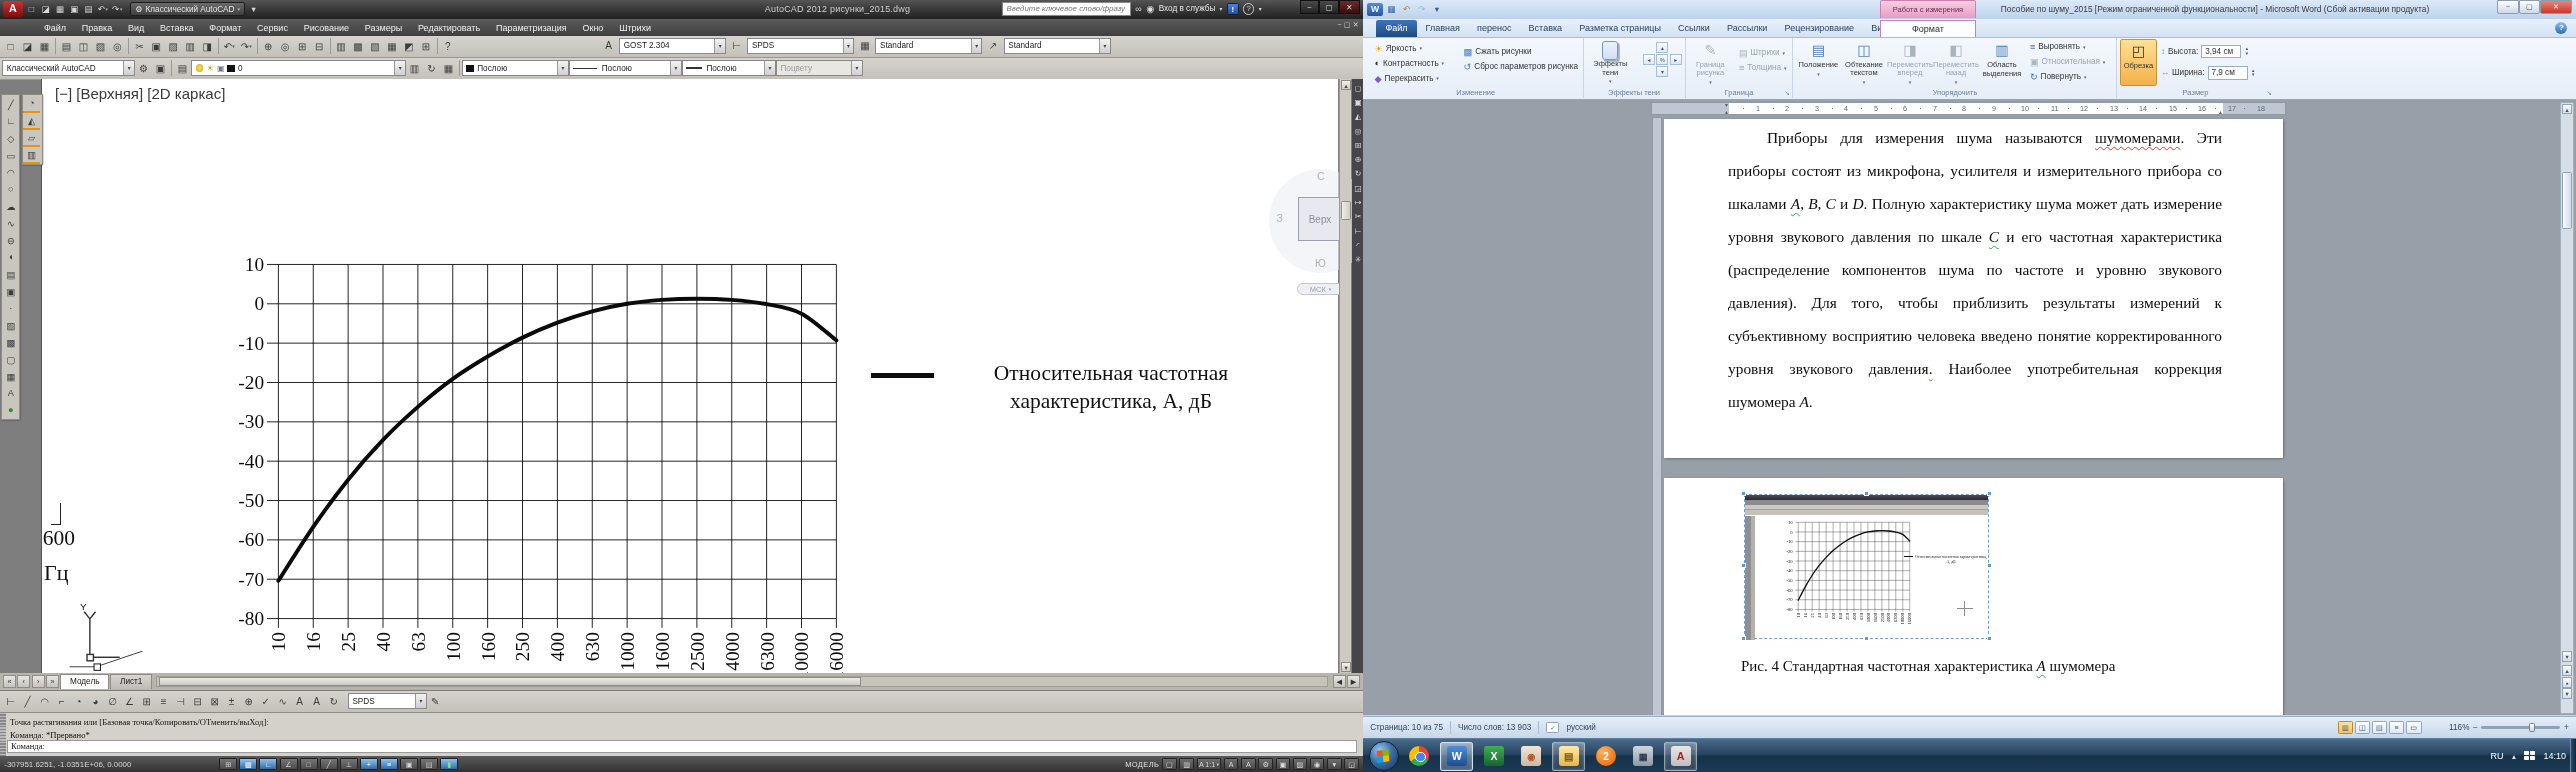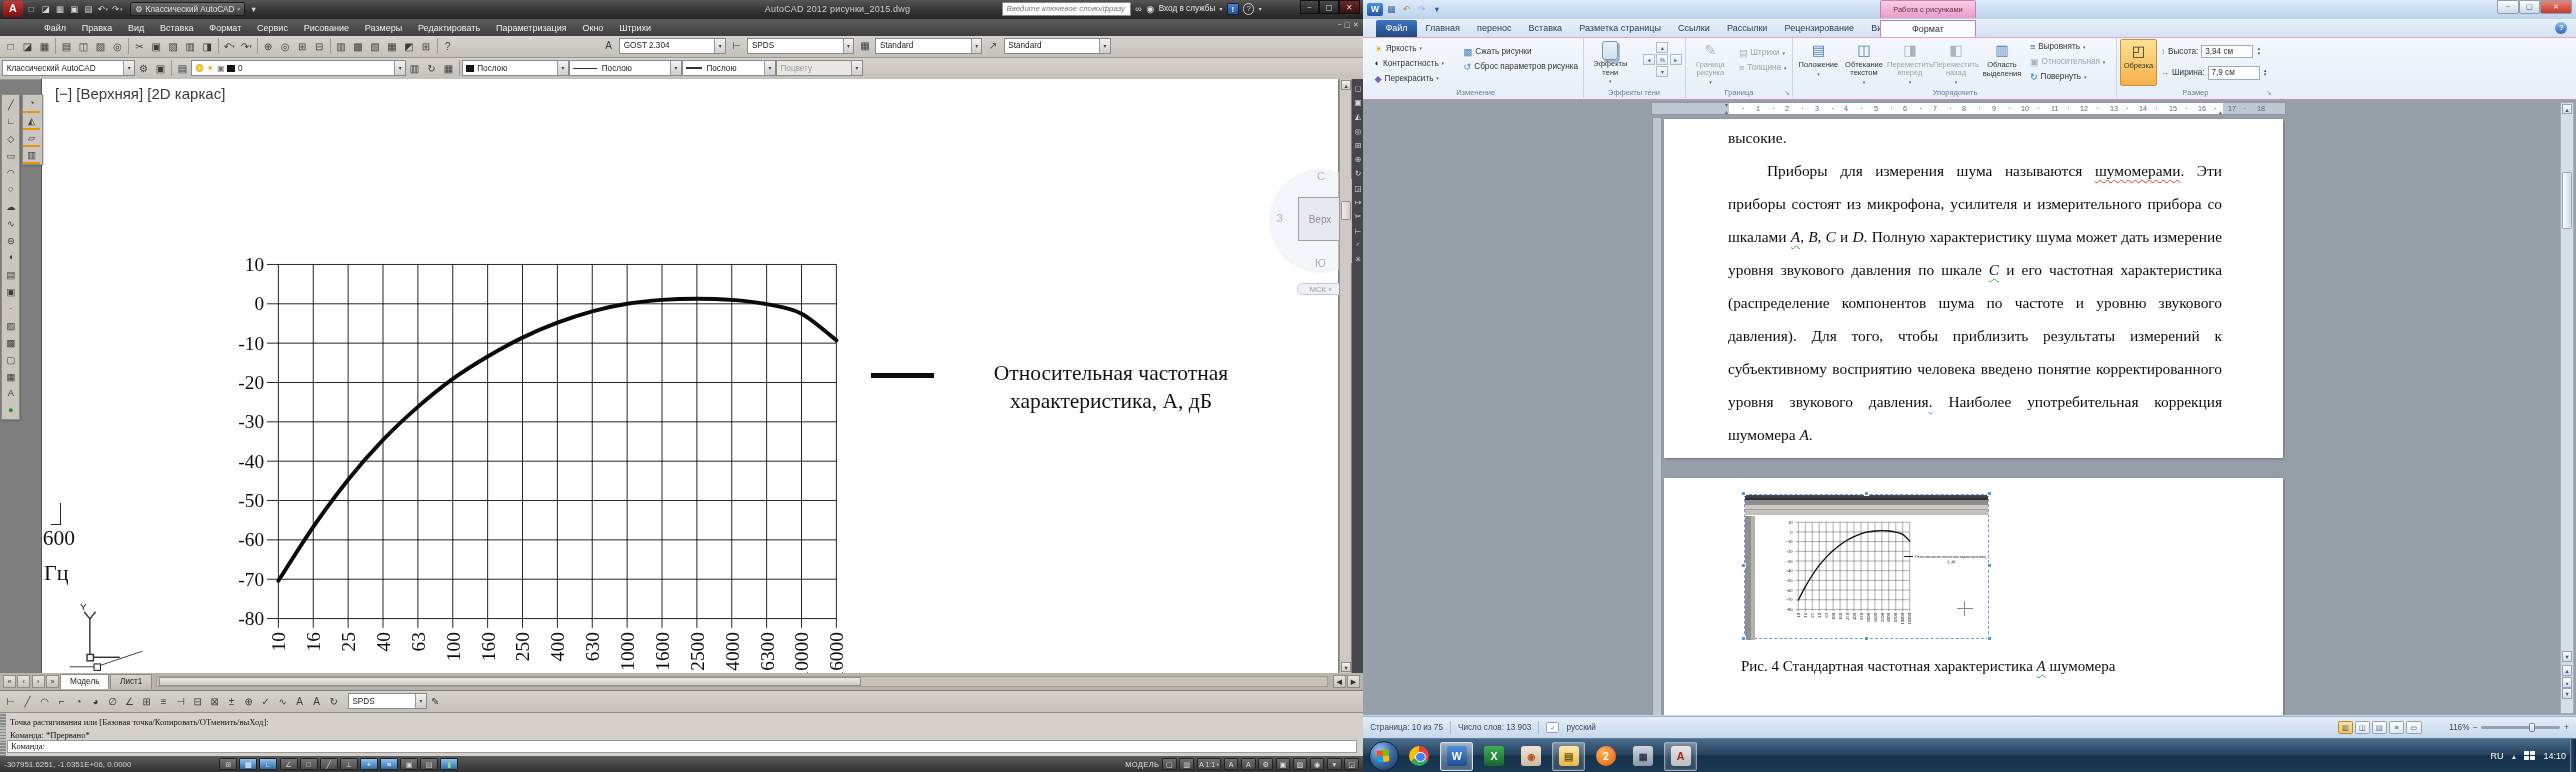--- a/index.html
+++ b/index.html
@@ -126,21 +126,21 @@
 .smallrow.dis .gi{color:#aab4be}
 .bigbtn{display:inline-flex;flex-direction:column;align-items:center;width:46px;height:47px;padding-top:2.1px;font-size:7.5px;color:#333;text-align:center;line-height:8.6px;border-radius:2.1px}
 .bigbtn .gi{font-size:14.3px;height:20px;line-height:18.6px}
 .bigbtn.dis{color:#9aa4ae}
 .bigbtn.dis .gi{color:#aab4be}
 .bigbtn .dd{font-size:5px;color:#667}
 .bigbtn.crop{background:linear-gradient(#fde194,#f5b04a);border:0.7px solid #c79236;width:37px}
 .shadow-ic{width:15.7px;height:18.6px;background:linear-gradient(#eaf2fb,#cfe0f2);border:0.7px solid #7b96b5;border-radius:2.9px;box-shadow:1.8px 1.8px 0 #9fb0c4}
 .nudge{width:12px;height:10.7px;background:linear-gradient(#fafcfe,#dde9f5);border:0.7px solid #a9bdd4;font-size:5.7px;color:#456;display:flex;align-items:center;justify-content:center}
 .spinrow{display:flex;align-items:center;gap:2.9px;height:15.7px;font-size:8.2px;color:#333}
-.spinbox{width:52px;height:13.6px;background:#fff;border:0.7px solid #98aec8;font-size:8.2px;display:flex;align-items:center;padding-left:2.9px;position:relative}
+.spinbox{width:40px;height:13.6px;background:#fff;border:0.7px solid #98aec8;font-size:8.2px;display:flex;align-items:center;padding-left:2.9px;position:relative}
 .spinarrows{display:inline-flex;flex-direction:column;font-size:4.3px;color:#456;line-height:4.3px;margin-left:0.7px}
 .dlg{position:absolute;right:2.1px;bottom:1.4px;font-size:6.4px;color:#68809f}
 
 .w-doc{position:absolute;left:0;top:100px;width:100%;height:615px;background:#979fa9;overflow:hidden}
 .w-hruler{position:absolute;left:288px;top:2.1px;width:635px;height:13px;background:#bfc8d2;border:0.7px solid #8e99a5}
 .hr-white{position:absolute;top:0;height:100%;background:#fdfdfd}
 .hr-num{position:absolute;top:0.7px;font-size:7.2px;color:#5a6673}
 .hr-dot{position:absolute;top:5px;width:1.4px;height:1.4px;background:#77828e}
 .hr-marker{position:absolute;font-size:5.7px;color:#55606c}
 .w-vruler{position:absolute;left:289px;top:17px;width:10px;height:697px;background:#bfc8d2;border:0.7px solid #8e99a5}
@@ -833,21 +833,22 @@
   <div id="word">
     <div class="w-titlebar">
       <span id="w-qat" style="display:flex;gap:2.1px">
           <span class="wlogo">W</span>
           <span class="wqat">▦</span>
           <span class="wqat or">↶</span>
           <span class="wqat dim">↷</span>
           <span class="wqat">▾</span>
         </span>
     </div>
-    <div class="w-ctx-hdr">Работа с рисунками</div>
+    <div class="w-ctx-hdr">Работа с измерения</div>
+    <div class="w-title">Пособие по шуму_2015 [Режим ограниченной функциональности] - Microsoft Word (Сбой активации продукта)</div>
     <div class="w-winbtns">
       <div class="wwb">−</div>
       <div class="wwb">▢</div>
       <div class="wwb close">✕</div>
     </div>
 
     <div class="w-tabsrow">
       <div class="w-filetab">Файл</div>
       <span id="w-tabs" style="display:flex">
           <span class="w-tab">Главная</span>
@@ -1059,21 +1060,20 @@
             <span class="hr-dot" style="left: 592px;"></span>
           </div>
         <div class="hr-marker" style="left:73px;top:-1.4px">▾</div>
         <div class="hr-marker" style="left:73px;top:5.7px">▴</div>
         <div class="hr-marker" style="left:567px;top:5.7px">▴</div>
       </div>
       <div class="w-vruler"></div>
 
       <div class="w-page" id="page1">
         <div class="doc-text">
-          <p>высокие.</p>
           <p class="ind" id="para-main"><span>Приборы для измерения шума называются </span><span class="sq-red">шумомерами</span><span>. Эти приборы состоят из микрофона, усилителя и измерительного прибора со шкалами </span><span class="it sq-green">А</span><span>, </span><span class="it ">В</span><span>, </span><span class="it ">С</span><span> и </span><span class="it ">D</span><span>. Полную характеристику шума может дать измерение уровня звукового давления по шкале </span><span class="it sq-green">С</span><span> и его частотная характеристика (распределение компонентов шума по частоте и уровню звукового давления). Для того, чтобы приблизить результаты измерений к субъективному восприятию человека введено понятие корректированного уровня звукового давления</span><span class="sq-green">.</span><span> Наиболее употребительная коррекция шумомера </span><span class="it ">А</span><span>.</span></p>
         </div>
       </div>
 
       <div class="w-page" id="page2">
         <div class="w-figure">
           <div class="mini-title"></div>
           <div class="mini-menu"></div>
           <div class="mini-t1"></div>
           <div class="mini-t2"></div>

